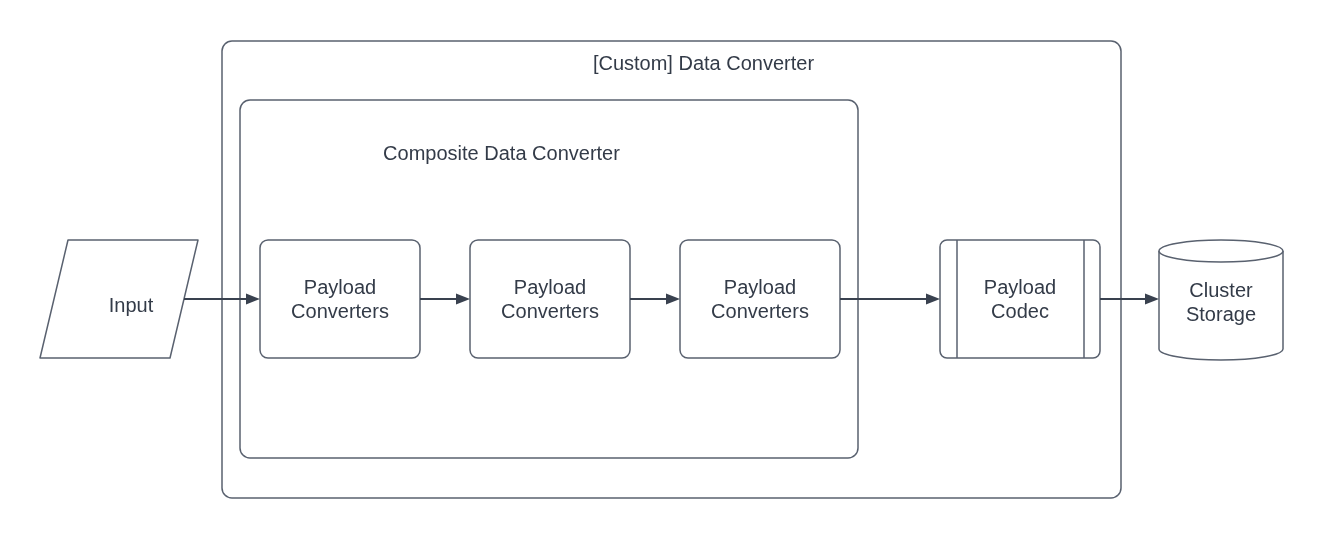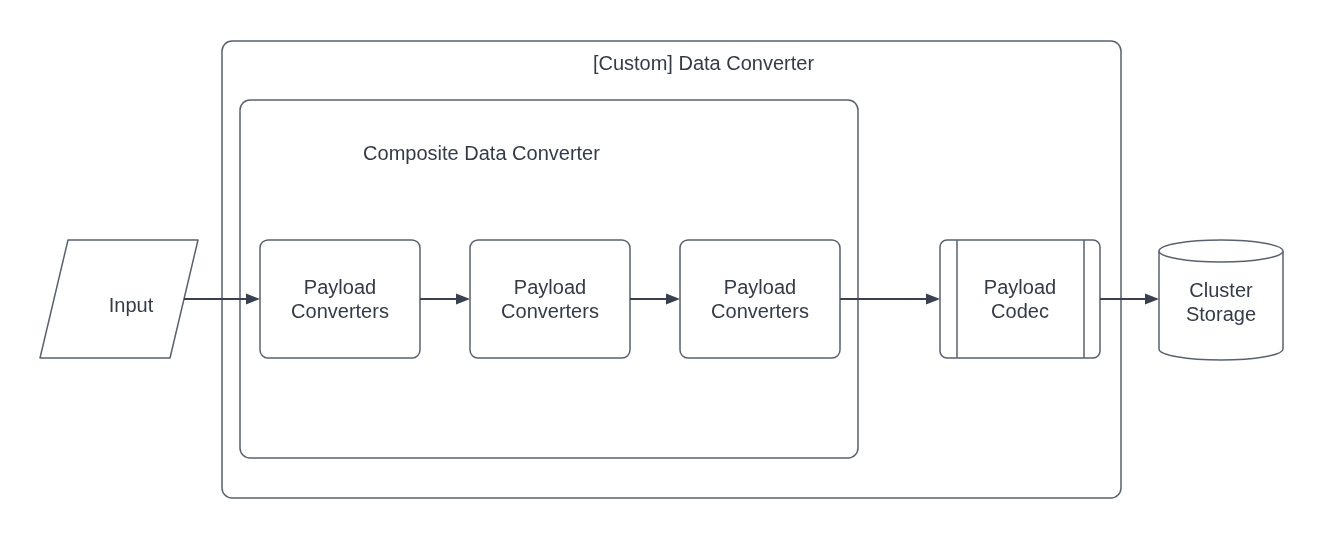--- a/index.html
+++ b/index.html
@@ -51,21 +51,21 @@
     position: absolute;
     display: flex;
     align-items: center;
     justify-content: center;
     text-align: center;
     color: var(--text);
     font-size: 20px;
     line-height: 1.2;
   }
   .label-title-custom    { left: 222px; top: 50px;  width: 963px; height: 26px; }
-  .label-title-composite { left: 232px; top: 140px; width: 499px; height: 26px; }
+  .label-title-composite { left: 252px; top: 140px; width: 499px; height: 26px; }
   .label-input           { left: 52px;  top: 240px; width: 158px; height: 118px; margin-top: 6px; }
   .label-conv1           { left: 260px; top: 240px; width: 160px; height: 118px; padding: 0 26px; }
   .label-conv2           { left: 470px; top: 240px; width: 160px; height: 118px; padding: 0 26px; }
   .label-conv3           { left: 680px; top: 240px; width: 160px; height: 118px; padding: 0 26px; }
   .label-codec           { left: 940px; top: 240px; width: 160px; height: 118px; padding: 0 20px; }
   .label-storage         { left: 1159px; top: 248px; width: 124px; height: 108px; padding: 0 24px; }
 </style>
 </head>
 <body>
 

